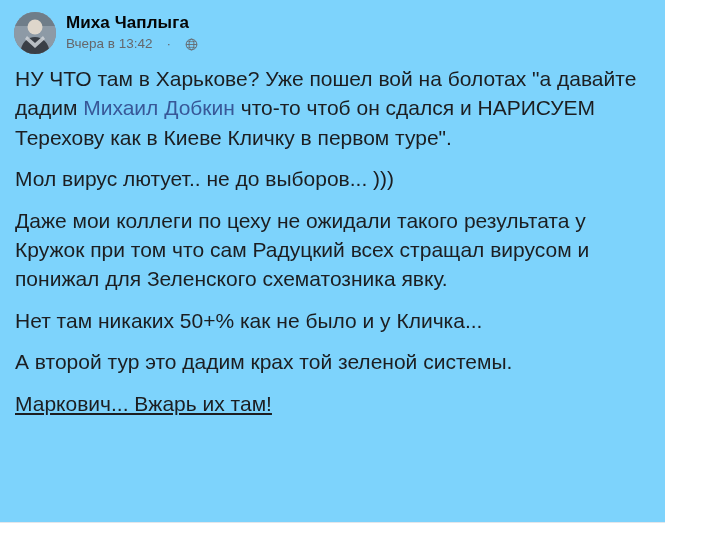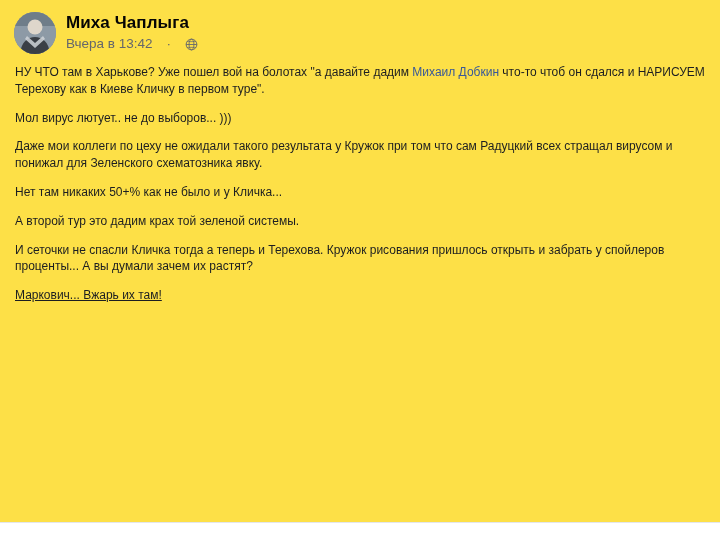--- a/index.html
+++ b/index.html
@@ -8,23 +8,23 @@
     background: #ffffff;
   }
   body {
     width: 720px;
     height: 537px;
     font-family: "Liberation Sans", sans-serif;
     color: #1c1e21;
     overflow: hidden;
   }
   .post {
-    width: 720px;
+    width: 665px;
     height: 537px;
-    background: #fde047;
+    background: #7dd3fc;
     box-sizing: border-box;
     padding: 10px 14px 0 14px;
     position: relative;
   }
   .post-header {
     display: flex;
     align-items: flex-start;
     gap: 10px;
     padding: 2px 0 10px 0;
   }
@@ -56,21 +56,21 @@
     align-items: center;
     gap: 14px;
     margin-top: 3px;
     font-size: 13.5px;
     color: #65676b;
     line-height: 16px;
   }
   .meta-sep { color: #65676b; font-size: 13.5px; }
   .globe-icon { display: inline-flex; align-items: center; }
   .post-body {
-    font-size: 12px;
+    font-size: 21px;
     line-height: 1.40;
     color: #1c1e21;
     padding: 0 1px;
   }
   .para {
     margin: 0 0 12px 0;
   }
   .para:last-child { margin-bottom: 0; text-decoration: underline; }
   .mention {
     color: #385898;
@@ -135,23 +135,20 @@
     </p>
 
     <p class="para">
       <span>Нет там никаких 50+% как не было и у Кличка...</span>
     </p>
 
     <p class="para">
       <span>А второй тур это дадим крах той зеленой системы.</span>
     </p>
 
-    <p class="para">
-      <span>И сеточки не спасли Кличка тогда а теперь и Терехова. Кружок рисования пришлось открыть и забрать у спойлеров проценты... А вы думали зачем их растят?</span>
-    </p>
 
     <p class="para">
       <span>Маркович... Вжарь их там!</span>
     </p>
 
   </div>
 
   <div class="bottom-divider"></div>
 </div>
 

